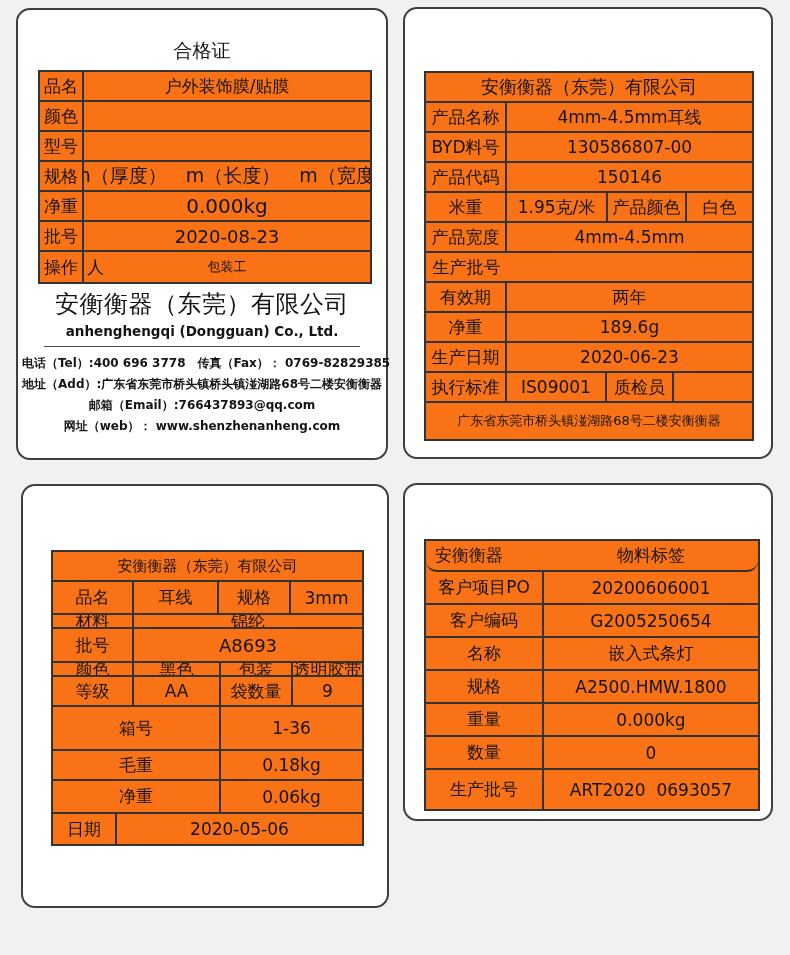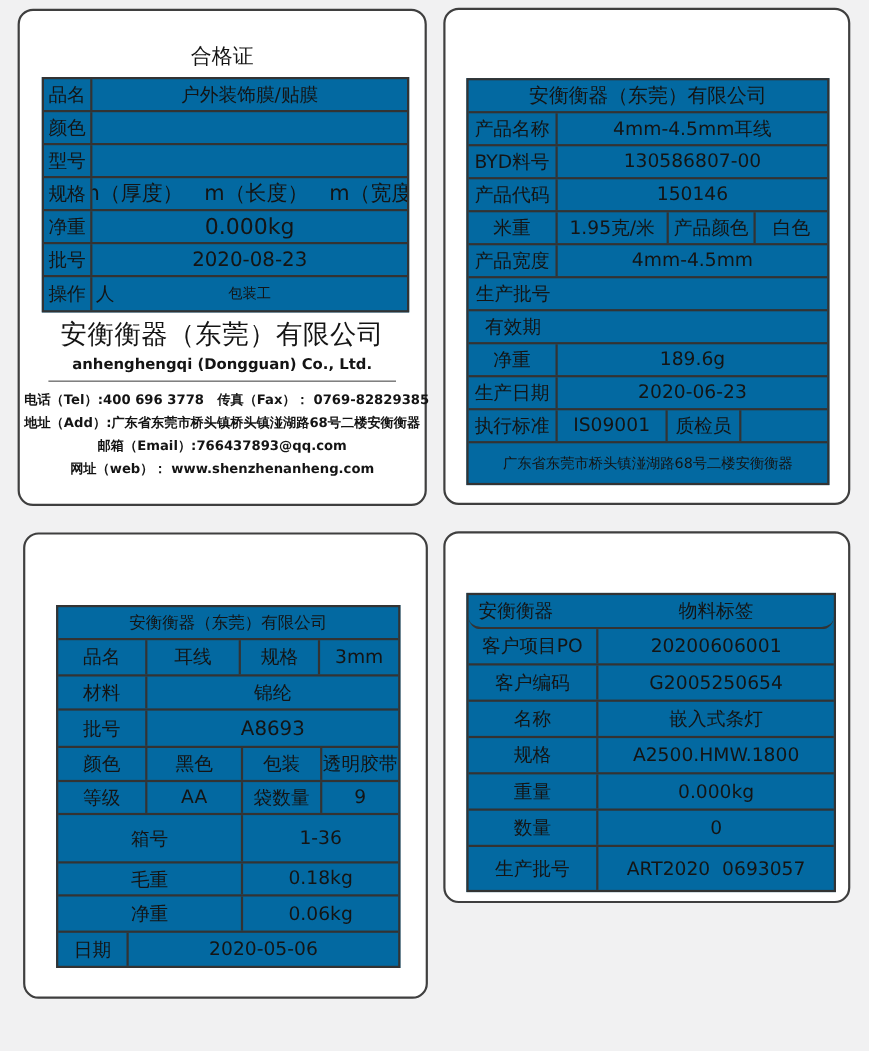--- a/index.html
+++ b/index.html
@@ -15,33 +15,33 @@
   .card {
     position:absolute; background:#ffffff;
     border:2px solid #3f3f3f; border-radius:14px;
     box-sizing:border-box;
   }
   #card1 { left:16px; top:8px;   width:372px; height:452px; }
   #card2 { left:403px; top:7px;  width:370px; height:452px; }
   #card3 { left:21px; top:484px; width:368px; height:424px; }
   #card4 { left:403px; top:483px;width:370px; height:338px; }
 
-  .tbl { position:absolute; border:2px solid #333; box-sizing:border-box; background:#0369a1; }
+  .tbl { position:absolute; border:2px solid #333; box-sizing:border-box; background:#f97316; }
   .row { display:flex; align-items:stretch; box-sizing:border-box; border-bottom:2px solid #333; }
   .row:last-child { border-bottom:none; }
   .cell {
     display:flex; align-items:center; justify-content:center;
     box-sizing:border-box; border-right:2px solid #333;
     font-size:17px; text-align:center; white-space:pre; overflow:hidden;
     flex:1 1 auto; min-width:0;
   }
   .cell:last-child { border-right:none; }
   .hdr-cell { border-right:none; }
 
-  .h30{height:30px}.h31{height:31px}.h32{height:44px}.h33{height:33px}
+  .h30{height:30px}.h31{height:14px}.h32{height:44px}.h33{height:33px}
   .h34{height:34px}.h36{height:36px}.h39{height:39px}
 
   
   #card1 .tbl { left:20px; top:60px; width:334px; }
   #card1 .lbl { flex:0 0 44px; }
   .card1-title { position:absolute; top:28px; left:0; right:0; text-align:center; font-size:19px; }
   .spec-val { font-size:19px; font-weight:400; }
   .big-val  { font-size:20px; }
   .batch-val{ font-size:18px;border-radius:11px; }
   .op-val   { font-size:13px; position:relative; }
@@ -150,20 +150,21 @@
       </div>
       <div class="row h30">
         <div class="cell lbl">产品宽度</div>
         <div class="cell">4mm-4.5mm</div>
       </div>
       <div class="row h30">
         <div class="cell lbl">生产批号</div>
       </div>
       <div class="row h30">
         <div class="cell lbl">有效期</div>
+        <div class="cell">两年</div>
       </div>
       <div class="row h30">
         <div class="cell lbl">净重</div>
         <div class="cell">189.6g</div>
       </div>
       <div class="row h30">
         <div class="cell lbl">生产日期</div>
         <div class="cell">2020-06-23</div>
       </div>
       <div class="row h30">

